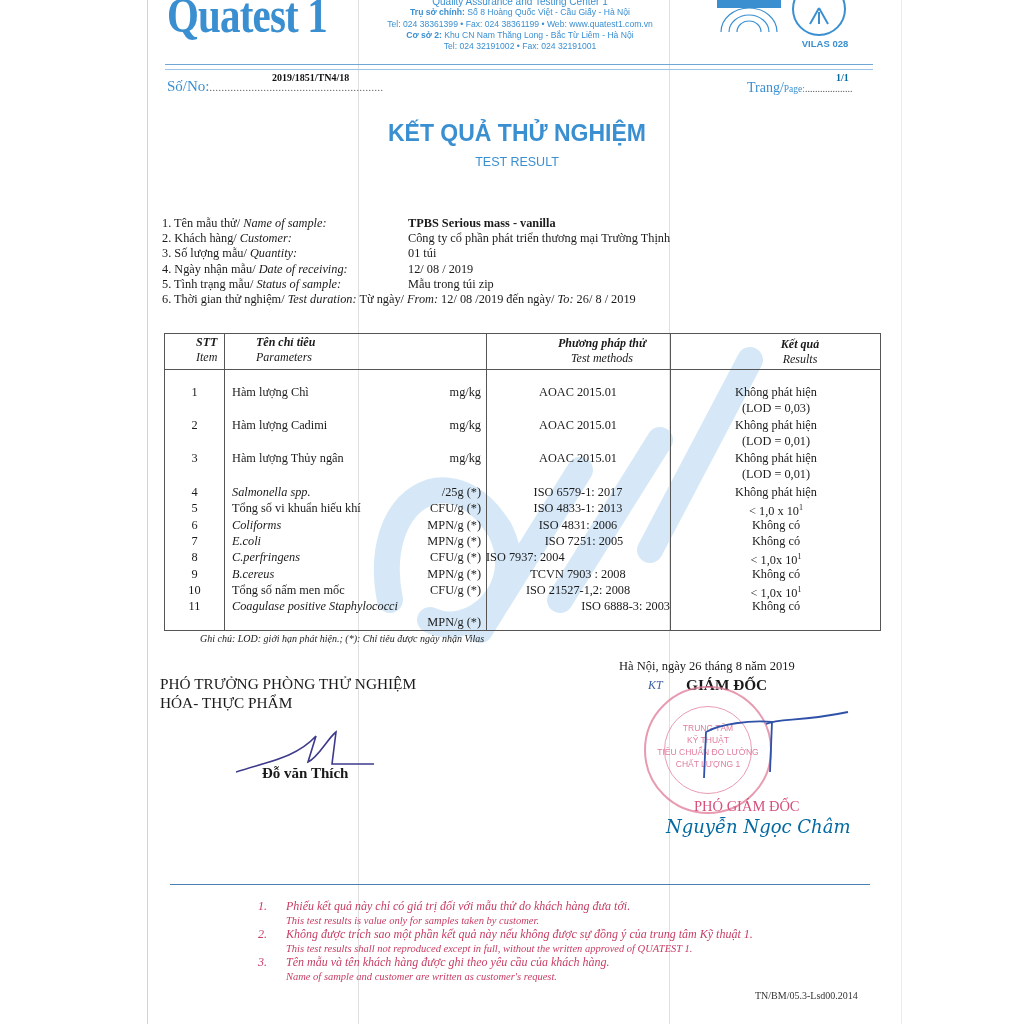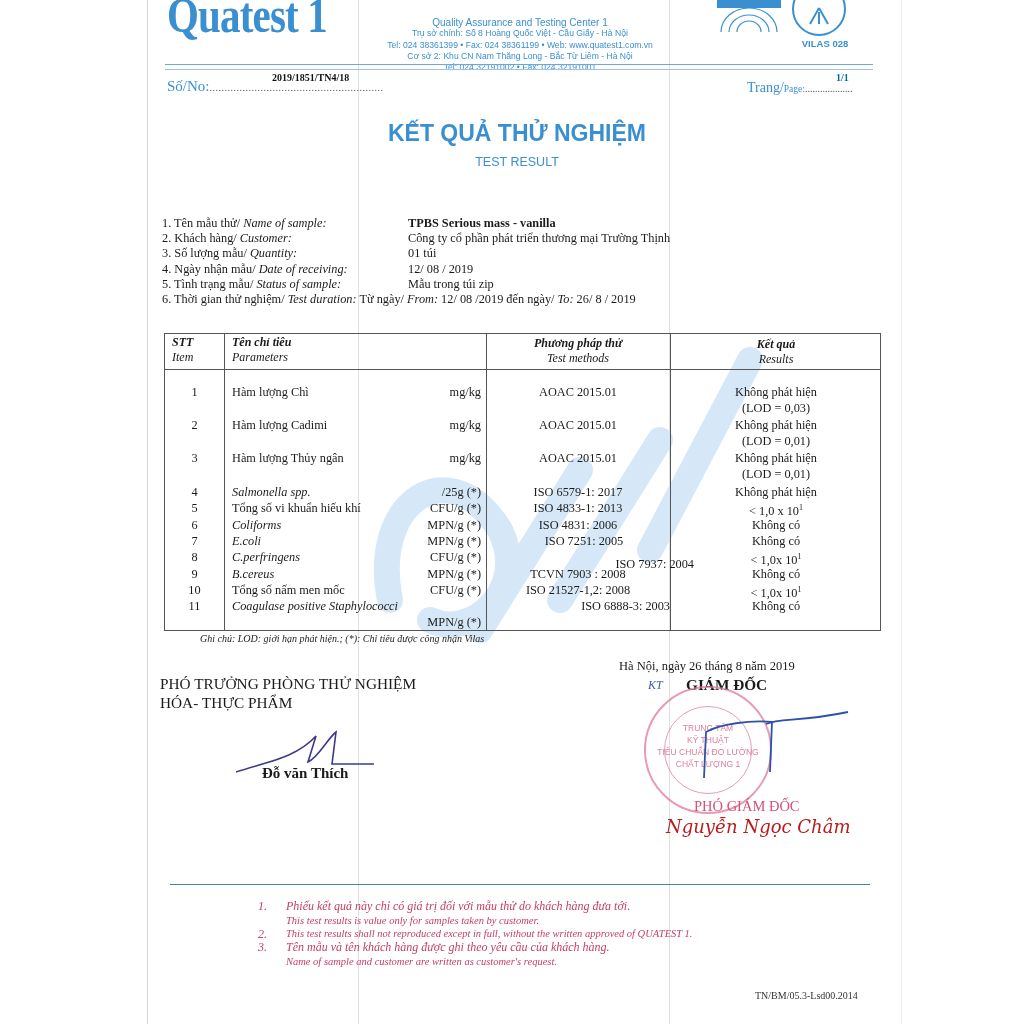--- a/index.html
+++ b/index.html
@@ -7,23 +7,23 @@
          font-family:"Liberation Serif", serif; color:#1a1a1a; }
   .paper { position:absolute; left:147px; top:0; width:753px; height:1024px; background:#fff;
            border-left:1px solid #d4d4d4; border-right:1px solid #ececec; }
   .fold { position:absolute; top:0; height:1024px; width:1px; background:#e0e0e0; }
   .abs { position:absolute; }
 
   
   .logo { left:167px; top:-14px; font-family:"Liberation Serif", serif; font-weight:bold;
           font-size:50px; color:#3a8fd1; letter-spacing:-1px; transform:scaleX(0.82); transform-origin:left top; }
   .org { left:330px; top:0; width:380px; text-align:center; font-family:"Liberation Sans", sans-serif;
-         font-size:8.6px; color:#3a8fd1; line-height:11.3px;margin-top:21px; }
+         font-size:8.6px; color:#3a8fd1; line-height:11.3px; }
   .org .t0 { font-size:10px; margin-top:-4px; }
-  .org b { font-weight:normal;text-align:center; }
+  .org b { font-weight:bold;text-align:center; }
   .stamp1 { left:713px; top:0; width:72px; height:36px; }
   .stamp2 { left:792px; top:-18px; width:50px; height:50px; border:2px solid #3a8fd1; border-radius:50%; }
   .vilas { left:775px; top:38px; width:100px; text-align:center; font-family:"Liberation Sans", sans-serif;
            font-weight:bold; font-size:9.5px; color:#3a8fd1; }
   .hrule { left:165px; top:64px; width:708px; height:4px; border-top:1.5px solid #6fa8d8; border-bottom:1px solid #9cc3e6; }
 
   .sono { left:167px; top:78px; font-size:15px; color:#3a8fd1; }
   .sono .dots { color:#555; font-size:10px; letter-spacing:0.5px; }
   .sono-val { left:272px; top:72px; font-weight:bold; font-size:10px; color:#111; }
   .page-lbl { left:747px; top:80px; font-size:14px; color:#3a8fd1; }
@@ -40,32 +40,32 @@
   .info-row { position:relative; height:15.2px; white-space:nowrap; }
   .info-label { position:absolute; left:0; }
   .info-value { position:absolute; left:246px; }
   .info-row.last .info-value { left:0; }
   i { font-style:italic; }
 
   
   .tbl { left:164px; top:333px; width:717px; height:298px; border:1px solid #555; box-sizing:border-box; }
   .tbl .vline { position:absolute; top:0; bottom:0; width:1px; background:#555; }
   .tbl .hline { position:absolute; left:0; right:0; height:1px; background:#555; top:35px; }
-  .th { position:absolute; font-size:12px; line-height:15px; font-style:italic; }
+  .th { position:absolute; font-size:12px; line-height:15px; font-style:italic;margin-left:24px; }
   .th b { font-weight:bold; }
   .cell { position:absolute; font-size:12.3px; line-height:16.3px; white-space:nowrap; }
   .note { left:200px; top:633px; font-size:10px; font-style:italic; color:#222; }
 
   
   .place-date { left:619px; top:659px; font-size:12.5px; }
   .sig-left-title { left:160px; top:674px; width:340px; text-align:left; font-weight:normal; font-size:15.3px; line-height:19px; }
   .sig-right-title { left:686px; top:676px; font-weight:bold; font-size:15.3px; }
   .sig-left-name { left:262px; top:765px; font-weight:bold; font-size:15px; }
   .sig-right-role { left:694px; top:798px; font-size:14.5px; color:#d6507a; }
-  .sig-right-name { left:666px; top:816px; font-size:18px; font-style:italic; color:#b91c1c; font-family:"DejaVu Serif", serif; }
+  .sig-right-name { left:666px; top:816px; font-size:18px; font-style:italic; color:#0369a1; font-family:"DejaVu Serif", serif; }
   .red-stamp { left:644px; top:686px; width:124px; height:124px; border:2px solid #e07a96; border-radius:50%; opacity:0.75; }
   .red-stamp .inner { position:absolute; left:18px; top:18px; right:18px; bottom:18px; border:1px solid #e07a96; border-radius:50%; }
   .red-stamp .txt { position:absolute; left:0; right:0; text-align:center; font-family:"Liberation Sans", sans-serif;
                     font-size:8.5px; color:#d6507a; line-height:12px; top:34px; }
 
   
   .frule { left:170px; top:884px; width:700px; height:1px; background:#4a7fb0; }
   .footer { left:258px; top:899px; color:#c73d64; font-style:italic; }
   .fn { position:relative; }
   .fn .num { position:absolute; left:0; font-size:12px; }
@@ -196,40 +196,40 @@
       <div class="cell" style="left:321px;width:184px;text-align:center;top:183px">ISO 4831: 2006</div>
       <div class="cell" style="left:505px;width:212px;text-align:center;top:183px"><span>Không có</span></div>
       <div class="cell" style="left:0;width:59px;text-align:center;top:199px">7</div>
       <div class="cell" style="left:67px;top:199px;font-style:italic;">E.coli</div>
       <div class="cell" style="left:194px;width:122px;text-align:right;top:199px">MPN/g (*)</div>
       <div class="cell" style="left:321px;width:196px;text-align:center;top:199px">ISO 7251: 2005</div>
       <div class="cell" style="left:505px;width:212px;text-align:center;top:199px"><span>Không có</span></div>
       <div class="cell" style="left:0;width:59px;text-align:center;top:215px">8</div>
       <div class="cell" style="left:67px;top:215px;font-style:italic;">C.perfringens</div>
       <div class="cell" style="left:194px;width:122px;text-align:right;top:215px">CFU/g (*)</div>
-      <div class="cell" style="left:321px;width:208px;text-align:right;top:222px">ISO 7937: 2004</div>
+      <div class="cell" style="left:321px;width:208px;text-align:left;top:215px">ISO 7937: 2004</div>
       <div class="cell" style="left:505px;width:212px;text-align:center;top:215px"><span>&lt; 1,0x 10</span><sup style="font-size: 8px;">1</sup></div>
       <div class="cell" style="left:0;width:59px;text-align:center;top:232px">9</div>
       <div class="cell" style="left:67px;top:232px;font-style:italic;">B.cereus</div>
       <div class="cell" style="left:194px;width:122px;text-align:right;top:232px">MPN/g (*)</div>
       <div class="cell" style="left:321px;width:184px;text-align:center;top:232px">TCVN 7903 : 2008</div>
       <div class="cell" style="left:505px;width:212px;text-align:center;top:232px"><span>Không có</span></div>
       <div class="cell" style="left:0;width:59px;text-align:center;top:248px">10</div>
       <div class="cell" style="left:67px;top:248px;">Tổng số nấm men mốc</div>
       <div class="cell" style="left:194px;width:122px;text-align:right;top:248px">CFU/g (*)</div>
       <div class="cell" style="left:321px;width:184px;text-align:center;top:248px">ISO 21527-1,2: 2008</div>
       <div class="cell" style="left:505px;width:212px;text-align:center;top:248px"><span>&lt; 1,0x 10</span><sup style="font-size: 8px;">1</sup></div>
       <div class="cell" style="left:0;width:59px;text-align:center;top:264px">11</div>
       <div class="cell" style="left:67px;top:264px;font-style:italic;">Coagulase positive Staphylococci</div>
       <div class="cell" style="left:194px;width:122px;text-align:right;top:280px">MPN/g (*)</div>
       <div class="cell" style="left:321px;width:184px;text-align:right;top:264px">ISO 6888-3: 2003</div>
       <div class="cell" style="left:505px;width:212px;text-align:center;top:264px"><span>Không có</span></div>
     </div>
 </div>
-<div class="abs note">Ghi chú: LOD: giới hạn phát hiện.; (*): Chỉ tiêu được công nhận Vilas</div>
+<div class="abs note">Ghi chú: LOD: giới hạn phát hiện.; (*): Chỉ tiêu được ngày nhận Vilas</div>
 
 <div class="abs place-date">Hà Nội, ngày  26  tháng  8 năm 2019</div>
 <div class="abs sig-left-title">
     <div>PHÓ TRƯỞNG PHÒNG THỬ NGHIỆM</div>
     <div>HÓA- THỰC PHẨM</div>
   </div>
 <svg class="abs" style="left:236px;top:728px" width="140" height="48" viewBox="0 0 140 48">
   <path d="M0 44 C 30 34, 60 30, 80 8 L 72 34 C 82 30, 92 10, 100 4 L 96 36 L 138 36" fill="none" stroke="#3d3a8c" stroke-width="1.6"></path>
 </svg>
 <div class="abs sig-left-name">Đỗ văn Thích</div>
@@ -253,20 +253,21 @@
 
 <div class="abs frule"></div>
 <div class="abs footer">
   <div class="fn">
       <span class="num">1.</span>
       <div class="vi">Phiếu kết quả này chỉ có giá trị đối với mẫu thử do khách hàng đưa tới.</div>
       <div class="en">This test results is value only for samples taken by customer.</div>
     </div>
   <div class="fn">
       <span class="num">2.</span>
+      <div class="vi">Không được trích sao một phần kết quả này nếu không được sự đồng ý của trung tâm Kỹ thuật 1.</div>
       <div class="en">This test results shall not reproduced except in full, without the written approved of QUATEST 1.</div>
     </div>
   <div class="fn">
       <span class="num">3.</span>
       <div class="vi">Tên mẫu và tên khách hàng được ghi theo yêu cầu của khách hàng.</div>
       <div class="en">Name of sample and customer are written as customer's request.</div>
     </div>
 </div>
 <div class="abs form-code">TN/BM/05.3-Lsd00.2014</div>
 

